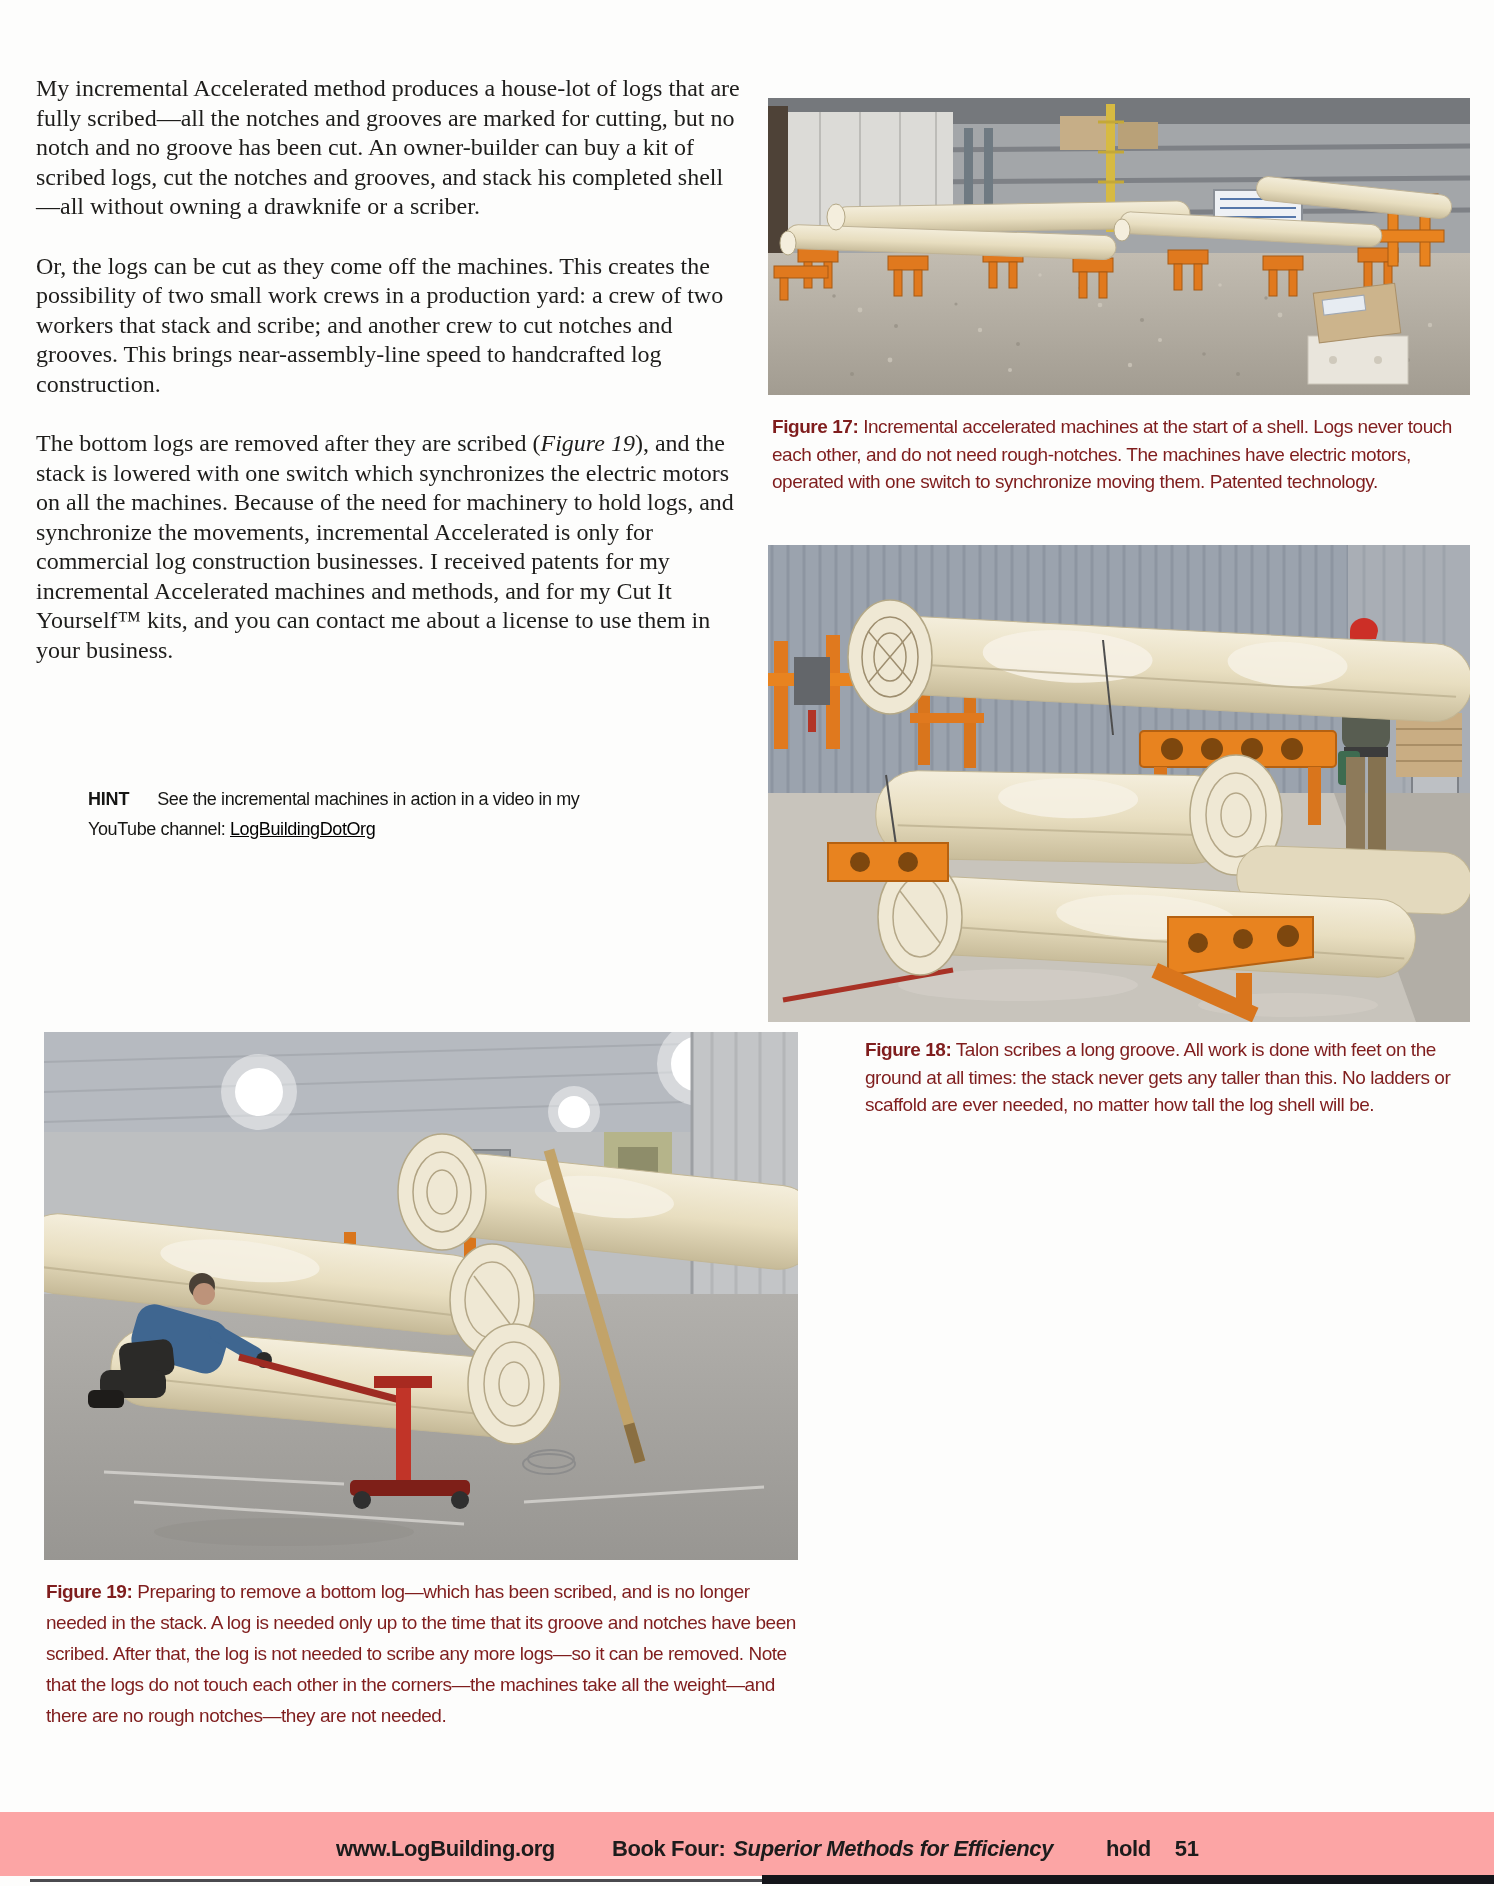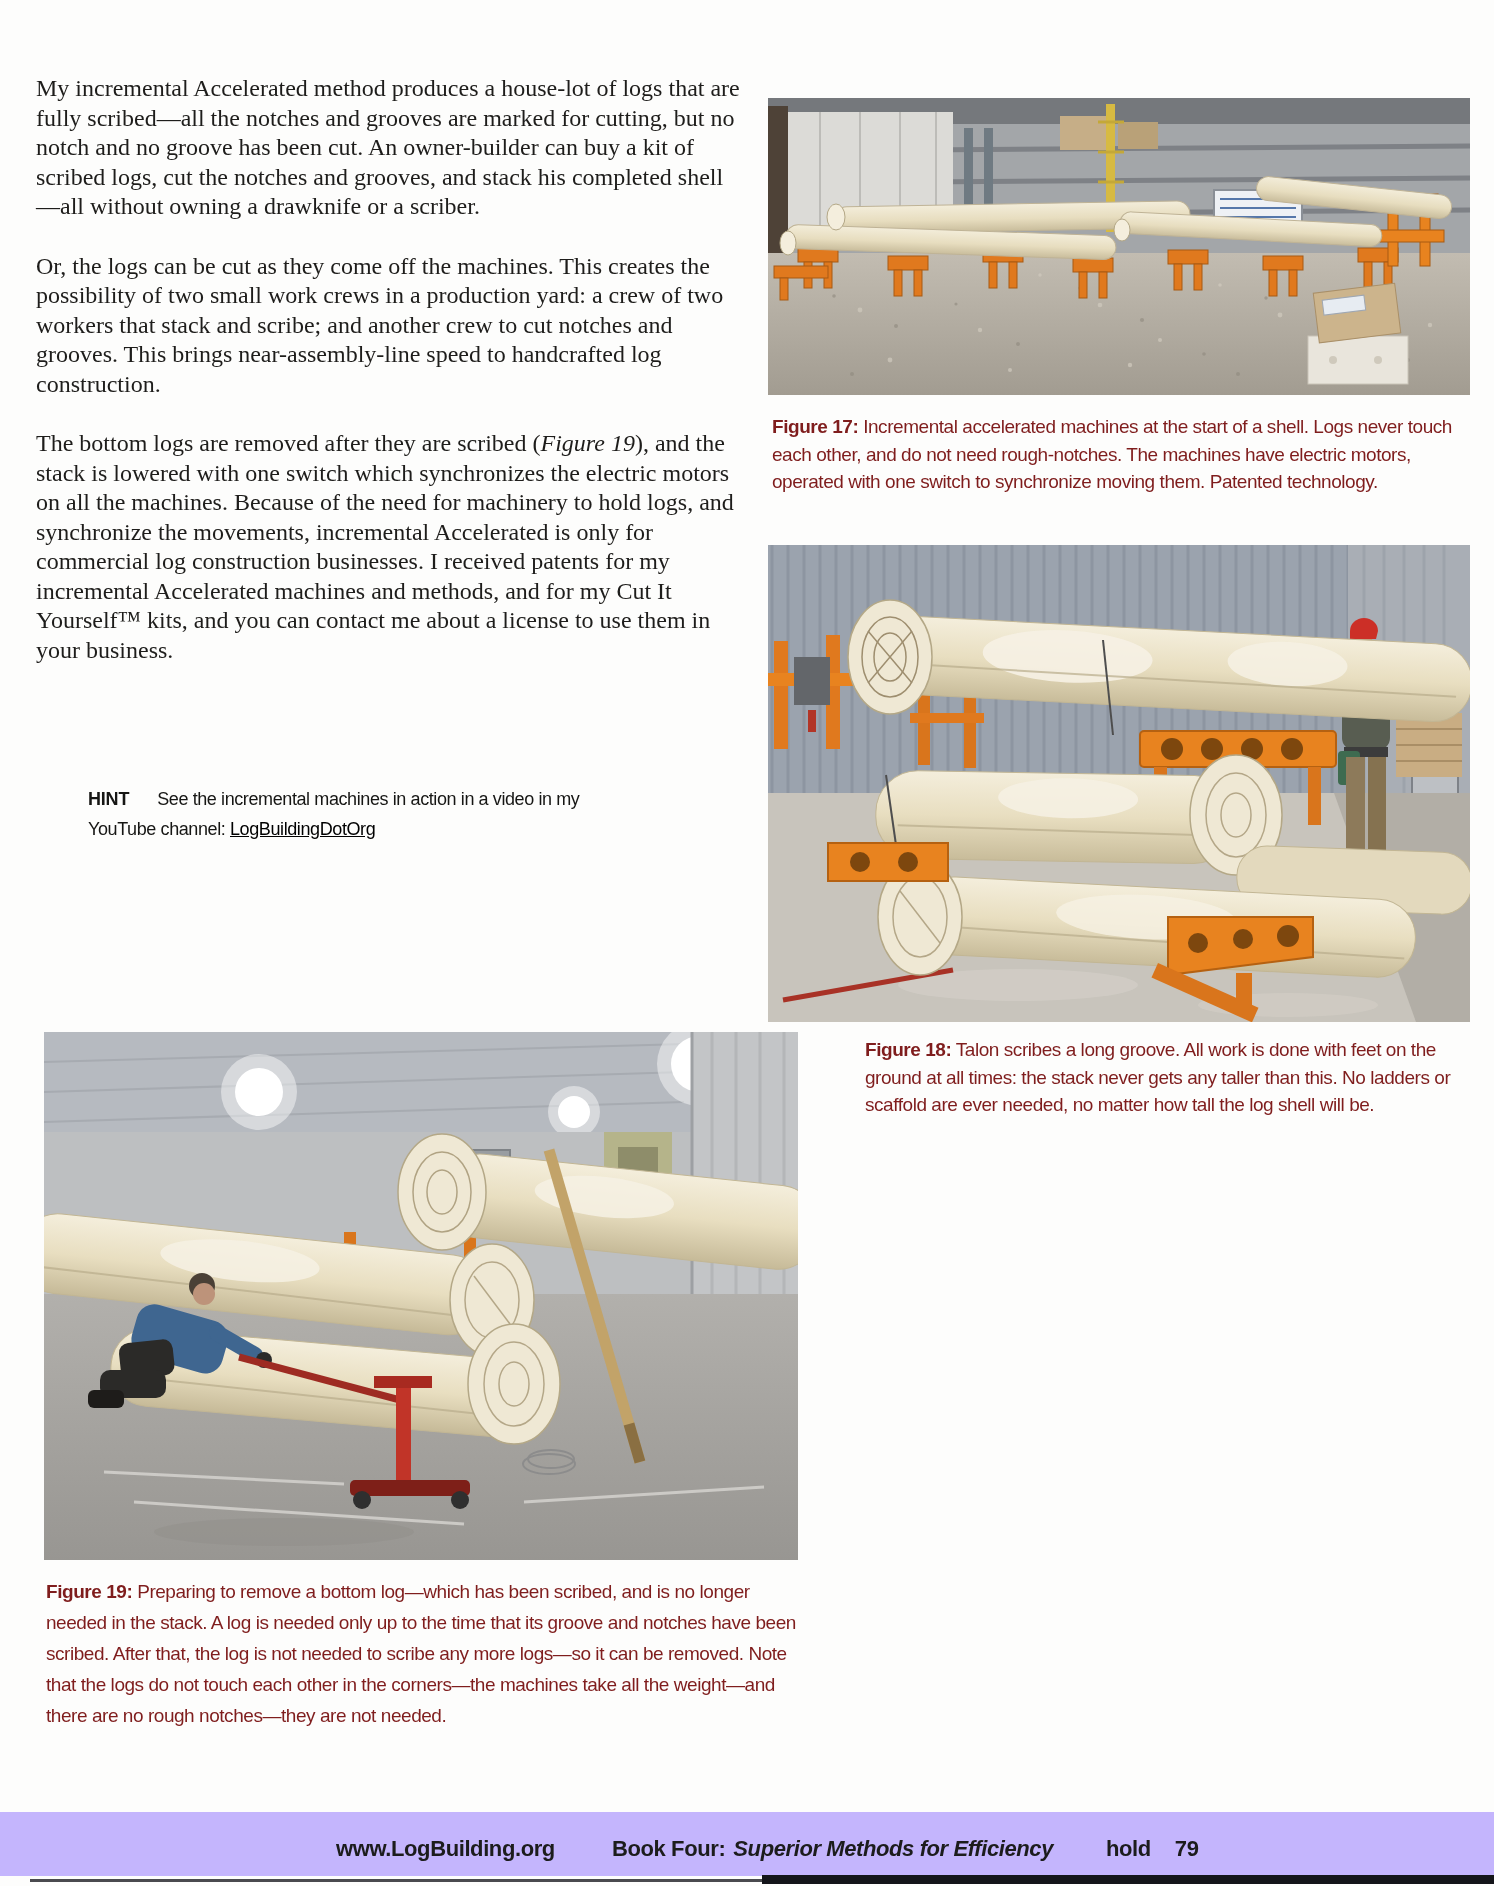--- a/index.html
+++ b/index.html
@@ -32,21 +32,21 @@
     position:absolute;margin:0;
     font-size:19px;line-height:27.5px;letter-spacing:-0.45px;color:#7f1d1d;
   }
   .cap b{font-weight:700;}
   .cap17{left:772px;top:413px;width:700px;}
   .cap18{left:865px;top:1036px;width:600px;}
   .cap19{left:46px;top:1576px;width:752px;line-height:31px;}
   
   .footer-band{
     position:absolute;left:0;top:1812px;width:1494px;height:64px;
-    background:#c4b5fd;
+    background:#fca5a5;
   }
   .f-text{
     position:absolute;top:24px;
     font-size:22px;font-weight:600;letter-spacing:-0.4px;color:#1c1c1c;
     white-space:nowrap;
   }
   .f-web{left:336px;}
   .f-book{left:612px;}
   .f-book i{font-weight:600;margin-left:8px;}
   .f-page{left:1106px;}
@@ -499,18 +499,18 @@
     </svg>
   </div>
   <p class="cap cap19">
     <b>Figure 19:</b>
     <span>Preparing to remove a bottom log—which has been scribed, and is no longer needed in the stack. A log is needed only up to the time that its groove and notches have been scribed. After that, the log is not needed to scribe any more logs—so it can be removed. Note that the logs do not touch each other in the corners—the machines take all the weight—and there are no rough notches—they are not needed.</span>
   </p>
 
   <div class="footer-band">
     <span class="f-text f-web">www.LogBuilding.org</span>
     <span class="f-text f-book"><span>Book Four:</span><i>Superior Methods for Efficiency</i></span>
-    <span class="f-text f-page"><span>hold</span><span class="num">79</span></span>
+    <span class="f-text f-page"><span>hold</span><span class="num">51</span></span>
   </div>
   <div class="rule-thin"></div>
   <div class="rule-thick"></div>
 
 </div>
 
 </body></html>

